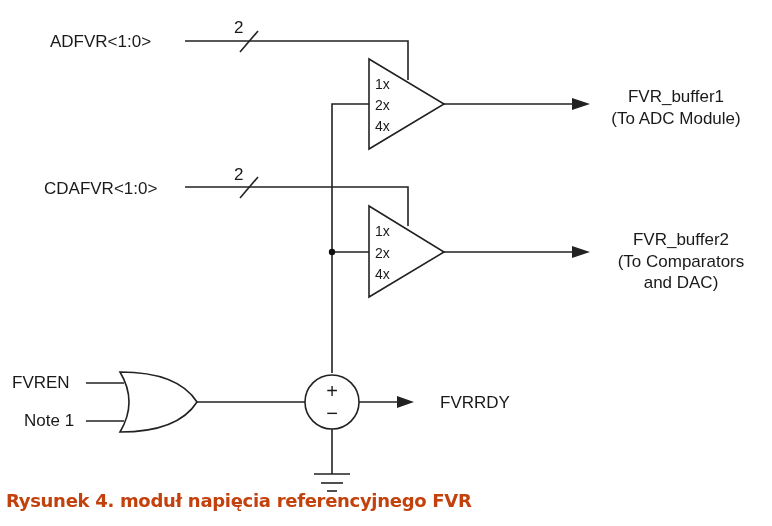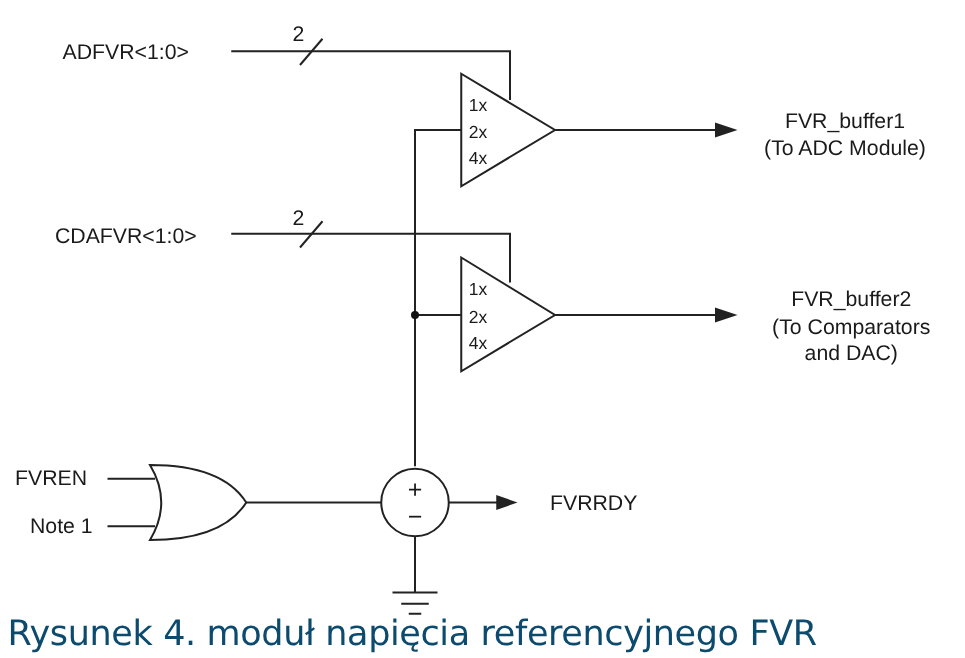--- a/index.html
+++ b/index.html
@@ -1,21 +1,21 @@
 <!DOCTYPE html>
 <html><head>
 <meta charset="utf-8">
 <style>
   html, body { margin: 0; padding: 0; background: #ffffff; }
   body { width: 772px; height: 526px; position: relative; overflow: hidden; }
   svg { position: absolute; left: 0; top: 0; }
   .lbl { font-family: "Liberation Sans", sans-serif; font-size: 17px; fill: #1a1a1a; }
   .gain { font-family: "Liberation Sans", sans-serif; font-size: 14px; fill: #1a1a1a; }
   .sign { font-family: "Liberation Sans", sans-serif; font-size: 20px; fill: #1a1a1a; }
-  .caption { position: absolute; left: 6px; top: 490px; font-family: "DejaVu Sans", sans-serif; font-weight: normal; font-size: 28px; color: #0c4a6e; letter-spacing: -0.3px; white-space: nowrap; }
+  .caption { position: absolute; left: 6px; top: 490px; font-family: "DejaVu Sans", sans-serif; font-weight: bold; font-size: 18px; color: #c2410c; letter-spacing: -0.3px; white-space: nowrap; }
   .w { stroke: #222222; stroke-width: 1.6; fill: none; }
 </style>
 </head>
 <body>
 
 <svg width="772" height="526" viewBox="0 0 772 526">
 
   <text class="lbl" x="50" y="47">ADFVR&lt;1:0&gt;</text>
   <path class="w" d="M185 41 H408 V80"></path>
   <line class="w" x1="240" y1="52" x2="258" y2="31"></line>

